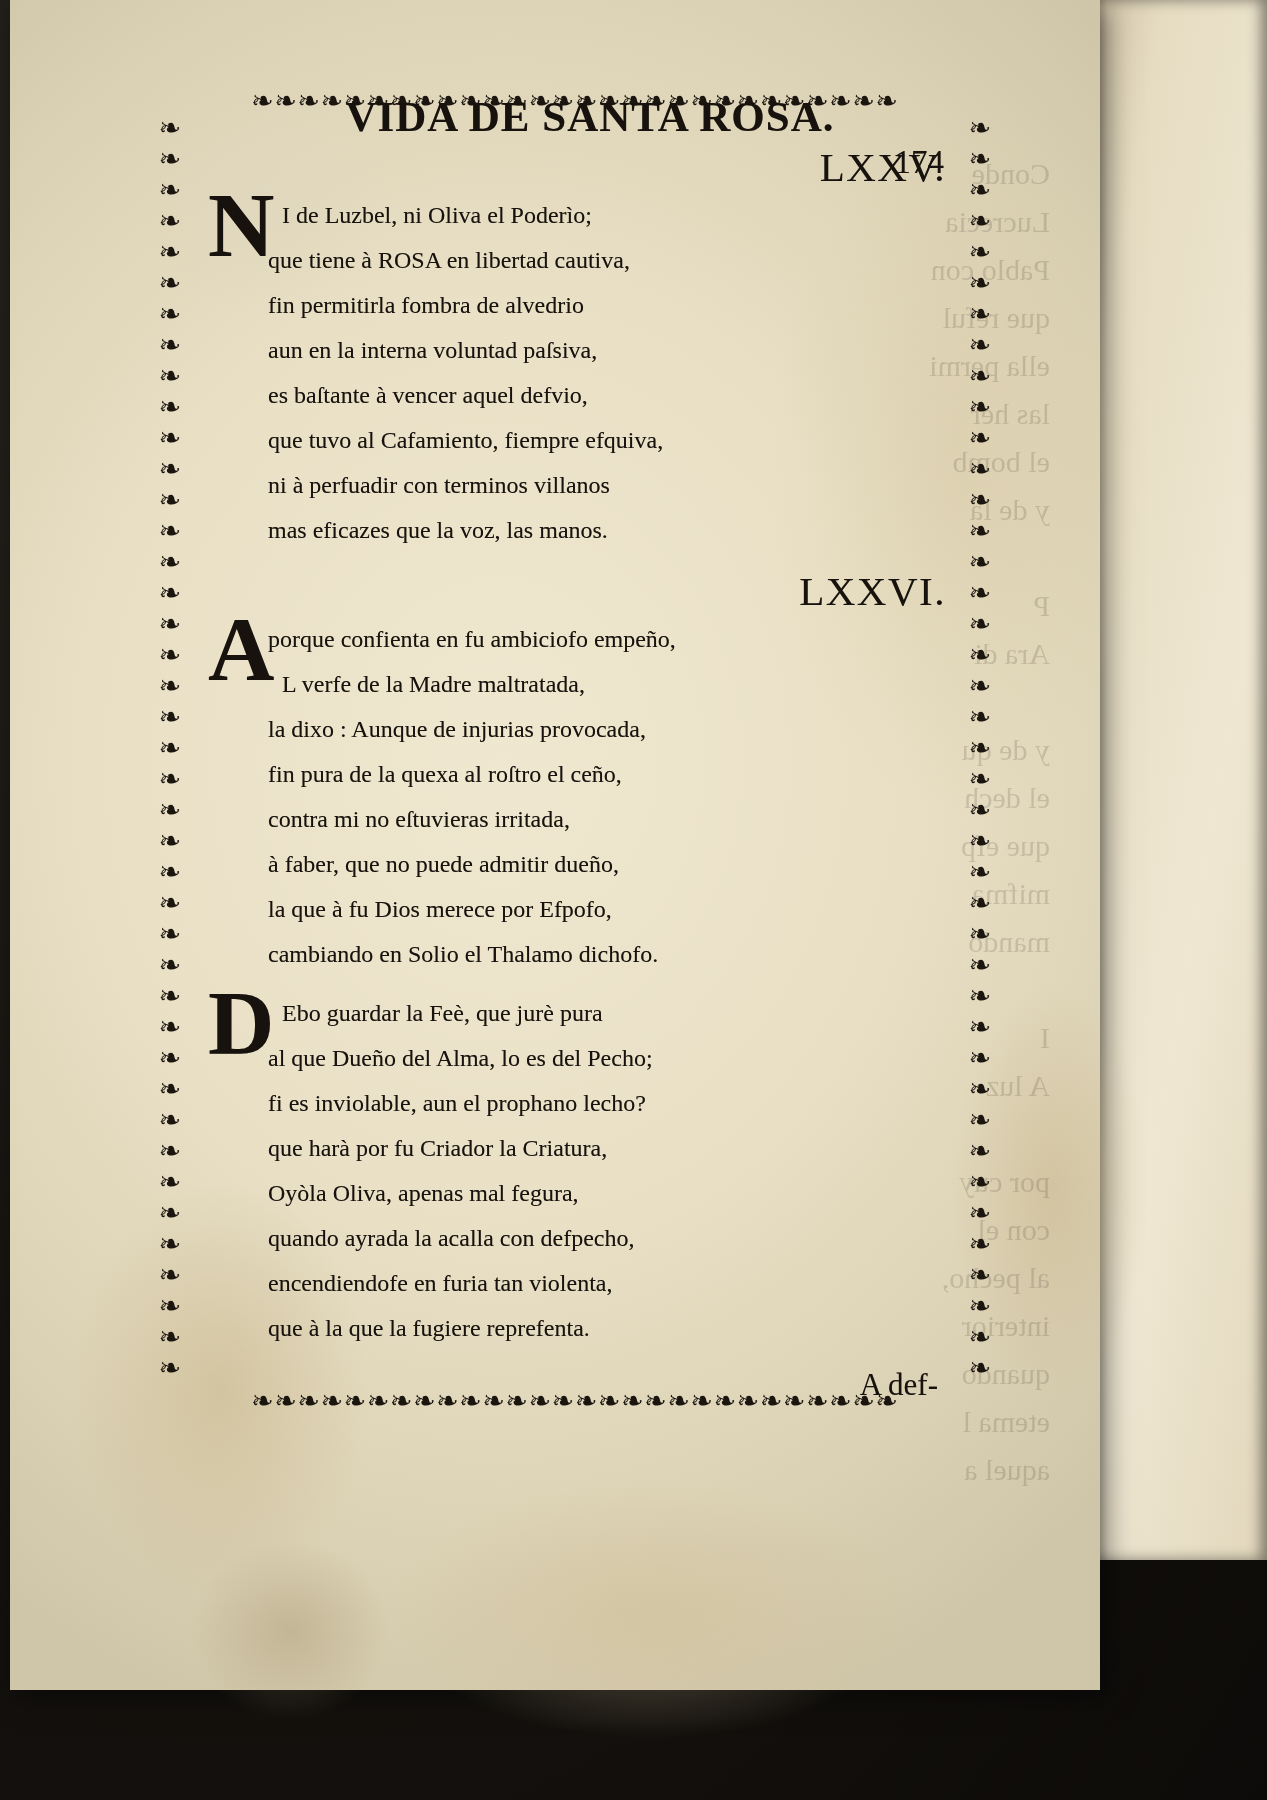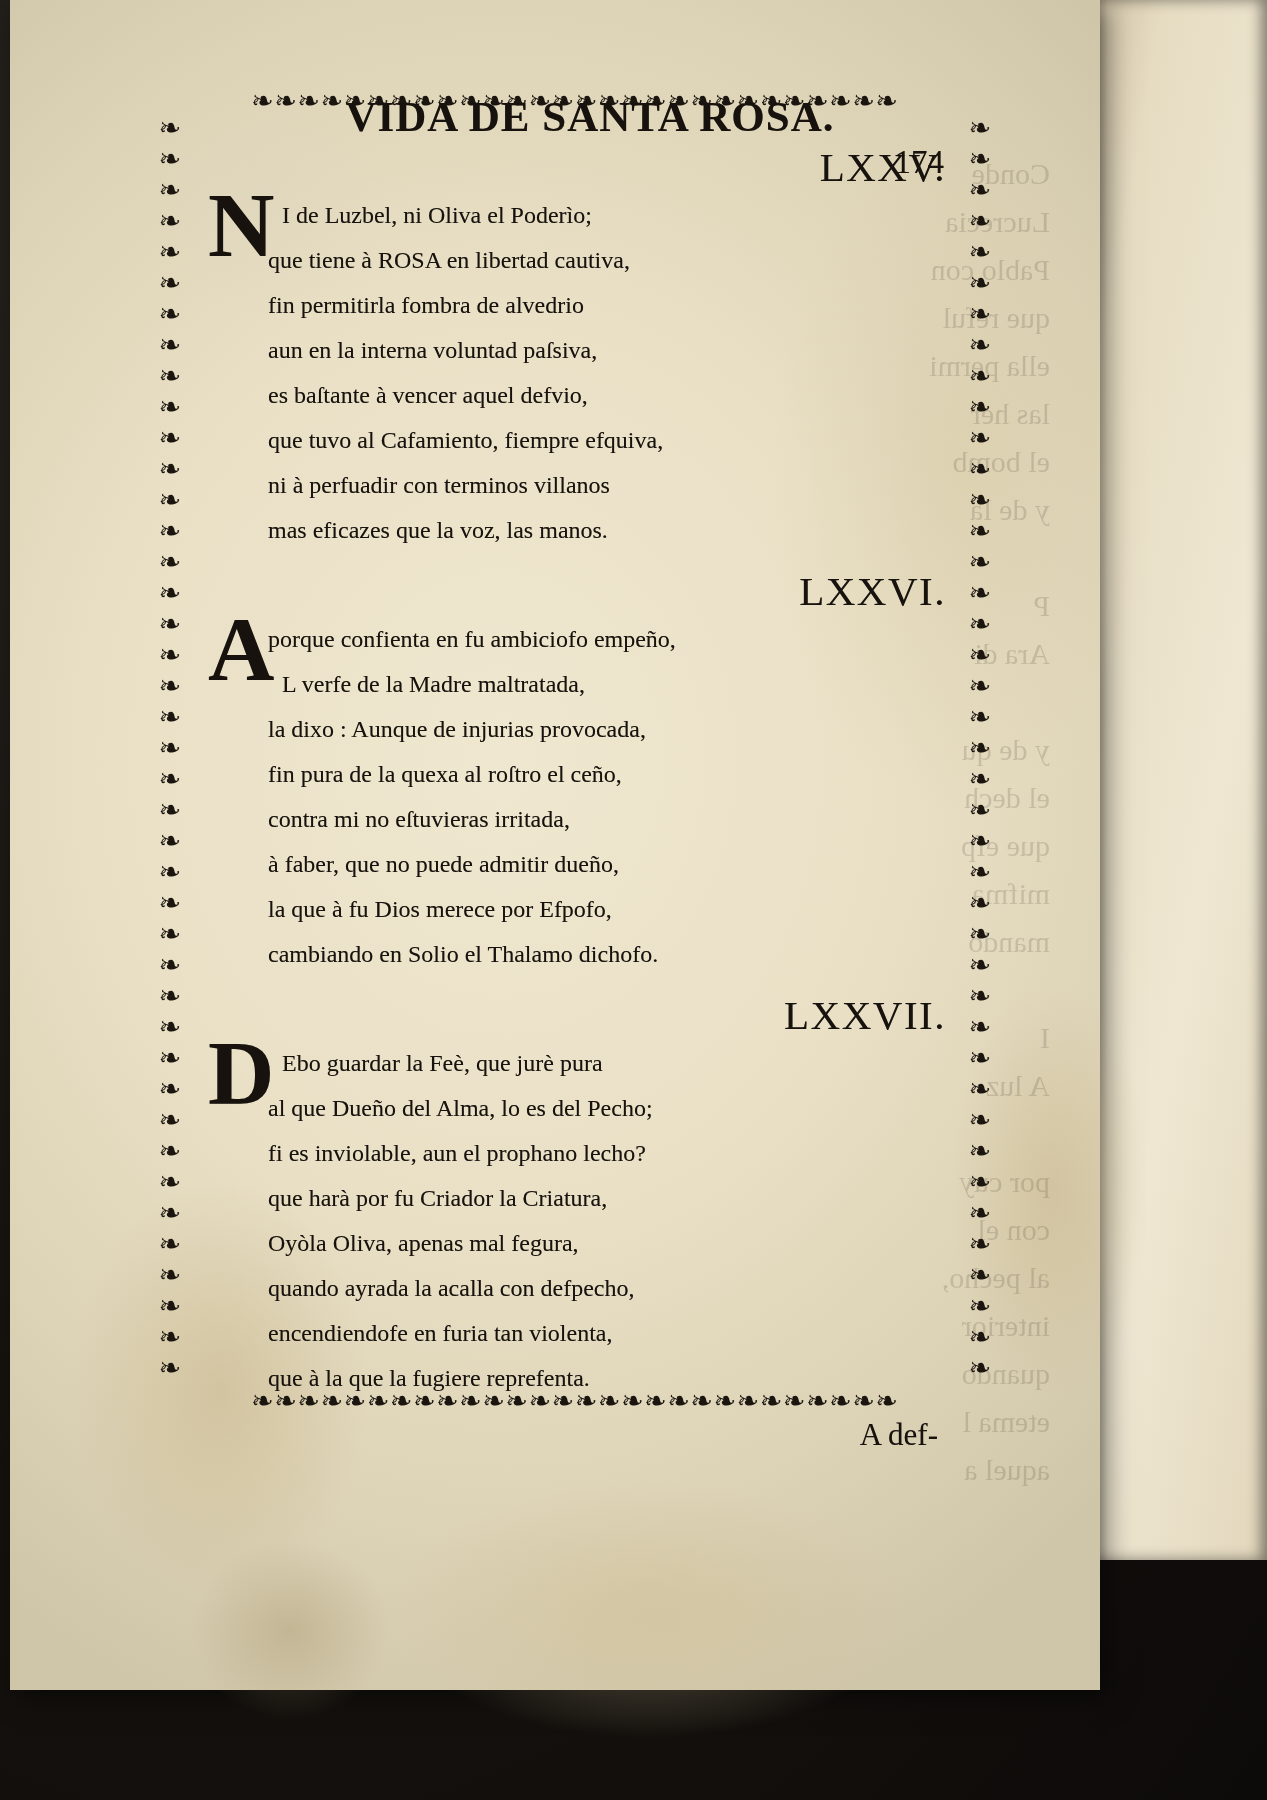--- a/index.html
+++ b/index.html
@@ -334,21 +334,20 @@
           <div class="line">contra mi no eſtuvieras irritada,</div>
           <div class="line">à faber, que no puede admitir dueño,</div>
           <div class="line">la que à fu Dios merece por Efpofo,</div>
           <div class="line">cambiando en Solio el Thalamo dichofo.</div>
         </div>
       </div>
 
       <div class="gap"></div>
 
       <div class="stanza">
-        <div class="stanza-num">LXXVII.</div>
         <div class="verse-body">
           <span class="dropcap">D</span>
           <div class="line first">Ebo guardar la Feè, que jurè pura</div>
           <div class="line">al que Dueño del Alma, lo es del Pecho;</div>
           <div class="line">fi es inviolable, aun el prophano lecho?</div>
           <div class="line">que harà por fu Criador la Criatura,</div>
           <div class="line">Oyòla Oliva, apenas mal fegura,</div>
           <div class="line">quando ayrada la acalla con defpecho,</div>
           <div class="line">encendiendofe en furia tan violenta,</div>
           <div class="line">que à la que la fugiere reprefenta.</div>

